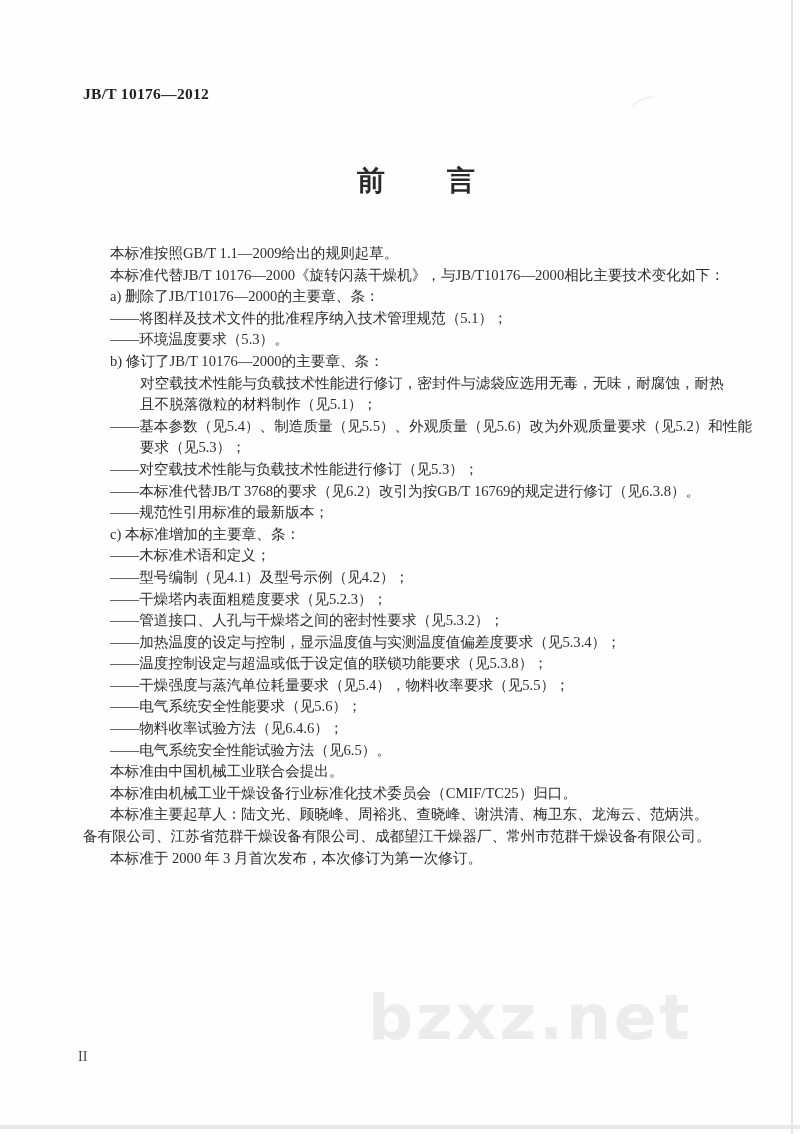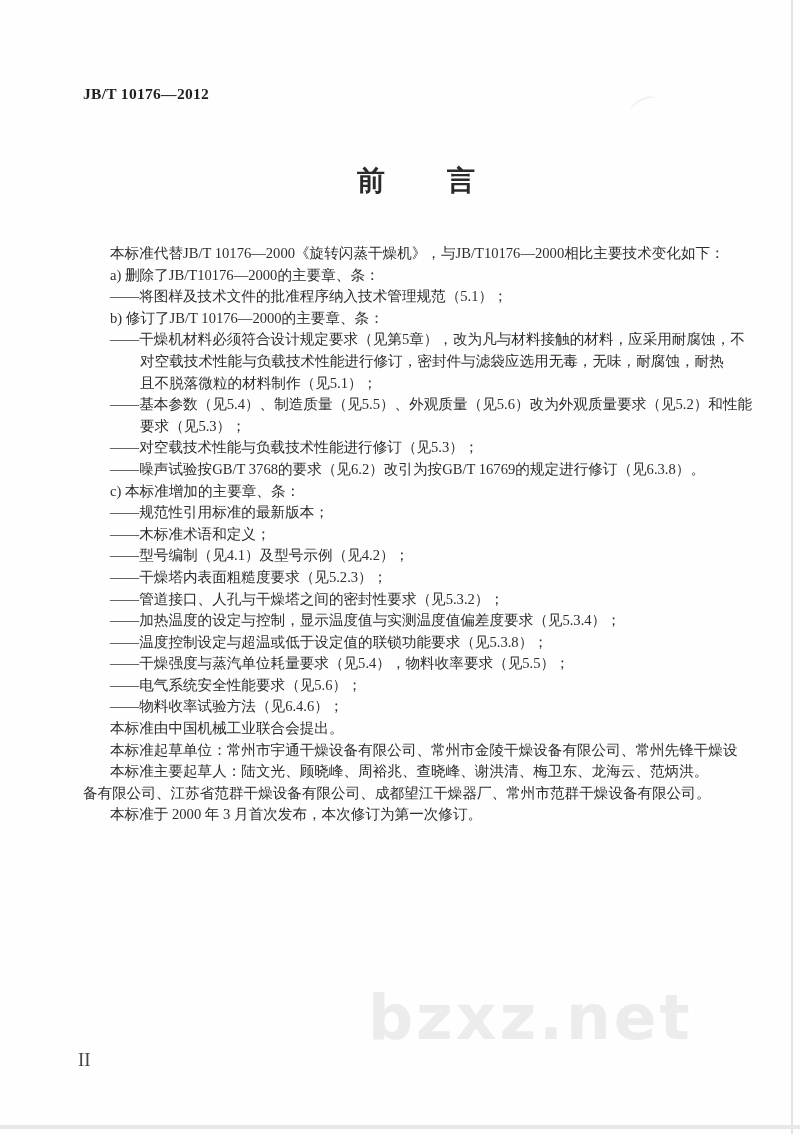--- a/index.html
+++ b/index.html
@@ -57,21 +57,21 @@
     font-weight: bold;
     font-size: 63px;
     letter-spacing: 3px;
     color: #ececec;
     user-select: none;
   }
   .page-number {
     position: absolute;
     left: 78px;
     top: 1049px;
-    font-size: 19px;
+    font-size: 14px;
     color: #474747;
     text-align: right;
   }
   .edge-right {
     position: absolute;
     left: 791px;
     top: 0;
     width: 2px;
     height: 1134px;
     background: #e4e4e4;
@@ -103,44 +103,46 @@
   <div class="doc-code">JB/T 10176—2012</div>
 
   <div class="smudge"></div>
 
   <div class="page-title">
     <span>前</span>
     <span>言</span>
   </div>
 
   <div class="content">
+    <div class="ln">本标准按照GB/T 1.1—2009给出的规则起草。</div>
     <div class="ln">本标准代替JB/T 10176—2000《旋转闪蒸干燥机》，与JB/T10176—2000相比主要技术变化如下：</div>
     <div class="ln">a) 删除了JB/T10176—2000的主要章、条：</div>
     <div class="ln">——将图样及技术文件的批准程序纳入技术管理规范（5.1）；</div>
+    <div class="ln">——环境温度要求（5.3）。</div>
     <div class="ln">b) 修订了JB/T 10176—2000的主要章、条：</div>
-    <div class="ln">——干燥机材料必须符合设计规定要求（见第5章），改为凡与材料接触的材料，应采用耐腐蚀，不</div>
     <div class="ln cont">对空载技术性能与负载技术性能进行修订，密封件与滤袋应选用无毒，无味，耐腐蚀，耐热</div>
     <div class="ln cont">且不脱落微粒的材料制作（见5.1）；</div>
     <div class="ln">——基本参数（见5.4）、制造质量（见5.5）、外观质量（见5.6）改为外观质量要求（见5.2）和性能</div>
     <div class="ln cont">要求（见5.3）；</div>
     <div class="ln">——对空载技术性能与负载技术性能进行修订（见5.3）；</div>
-    <div class="ln">——噪声试验按GB/T 3768的要求（见6.2）改引为按GB/T 16769的规定进行修订（见6.3.8）。</div>
+    <div class="ln">——本标准代替JB/T 3768的要求（见6.2）改引为按GB/T 16769的规定进行修订（见6.3.8）。</div>
+    <div class="ln">——规范性引用标准的最新版本；</div>
     <div class="ln">c) 本标准增加的主要章、条：</div>
-    <div class="ln">——规范性引用标准的最新版本；</div>
     <div class="ln">——木标准术语和定义；</div>
     <div class="ln">——型号编制（见4.1）及型号示例（见4.2）；</div>
     <div class="ln">——干燥塔内表面粗糙度要求（见5.2.3）；</div>
     <div class="ln">——管道接口、人孔与干燥塔之间的密封性要求（见5.3.2）；</div>
     <div class="ln">——加热温度的设定与控制，显示温度值与实测温度值偏差度要求（见5.3.4）；</div>
     <div class="ln">——温度控制设定与超温或低于设定值的联锁功能要求（见5.3.8）；</div>
     <div class="ln">——干燥强度与蒸汽单位耗量要求（见5.4），物料收率要求（见5.5）；</div>
     <div class="ln">——电气系统安全性能要求（见5.6）；</div>
     <div class="ln">——物料收率试验方法（见6.4.6）；</div>
+    <div class="ln">——电气系统安全性能试验方法（见6.5）。</div>
     <div class="ln">本标准由中国机械工业联合会提出。</div>
-    <div class="ln">本标准起草单位：常州市宇通干燥设备有限公司、常州市金陵干燥设备有限公司、常州先锋干燥设</div>
+    <div class="ln">本标准由机械工业干燥设备行业标准化技术委员会（CMIF/TC25）归口。</div>
     <div class="ln">本标准主要起草人：陆文光、顾晓峰、周裕兆、查晓峰、谢洪清、梅卫东、龙海云、范炳洪。</div>
     <div class="ln flush">备有限公司、江苏省范群干燥设备有限公司、成都望江干燥器厂、常州市范群干燥设备有限公司。</div>
     <div class="ln">本标准于 2000 年 3 月首次发布，本次修订为第一次修订。</div>
   </div>
 
   <div class="watermark">bzxz.net</div>
 
   <div class="page-number">II</div>
 
   <div class="edge-right"></div>

